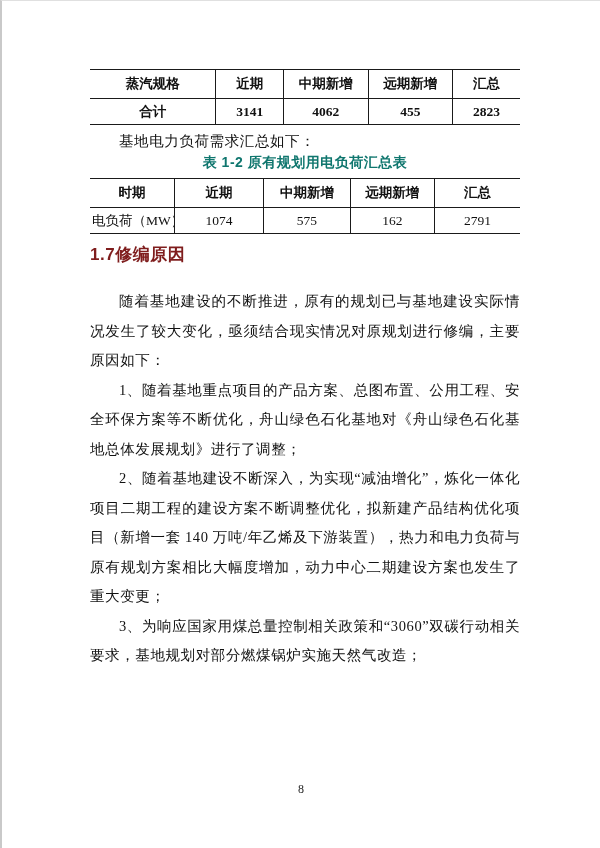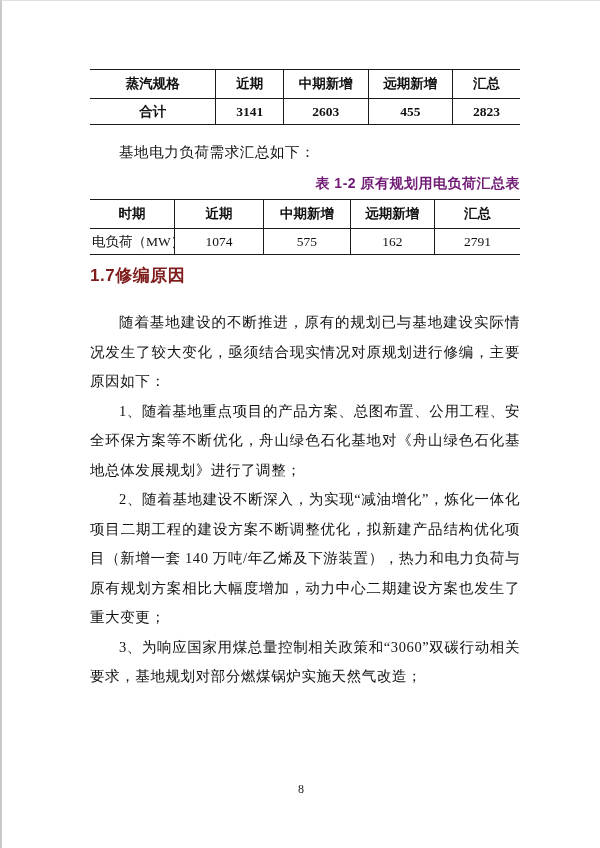--- a/index.html
+++ b/index.html
@@ -47,28 +47,28 @@
   .t2 td { font-weight: normal; }
   .body-text {
     font-size: 14.5px;
     color: #111;
     line-height: 29.5px;
     text-align: justify;
     text-indent: 2em;
     letter-spacing: 0.6px;
     margin: 0;
   }
-  .intro { margin-top: 15px; line-height: 24px; }
+  .intro { margin-top: 4px; line-height: 24px; }
   .caption {
     font-family: "Liberation Sans", "DejaVu Sans", sans-serif;
     font-weight: bold;
     font-size: 14px;
-    color: #701a75;
-    text-align: right;
-    margin: 11px 0 6px 0;
+    color: #0f766e;
+    text-align: center;
+    margin: 1px 0 6px 0;
     letter-spacing: 0.5px;
   }
   .heading {
     font-family: "Liberation Sans", "DejaVu Sans", sans-serif;
     font-weight: bold;
     font-size: 17px;
     color: #7f1d1d;
     margin: 9px 0 7px 0;
     letter-spacing: 0.5px;
   }
@@ -102,21 +102,21 @@
           <th>近期</th>
           <th>中期新增</th>
           <th>远期新增</th>
           <th>汇总</th>
         </tr>
       </thead>
       <tbody>
         <tr>
           <td>合计</td>
           <td>3141</td>
-          <td>2603</td>
+          <td>4062</td>
           <td>455</td>
           <td>2823</td>
         </tr>
       </tbody>
     </table>
 
     <p class="body-text intro">基地电力负荷需求汇总如下：</p>
 
     <div class="caption">表 1-2 原有规划用电负荷汇总表</div>
 

